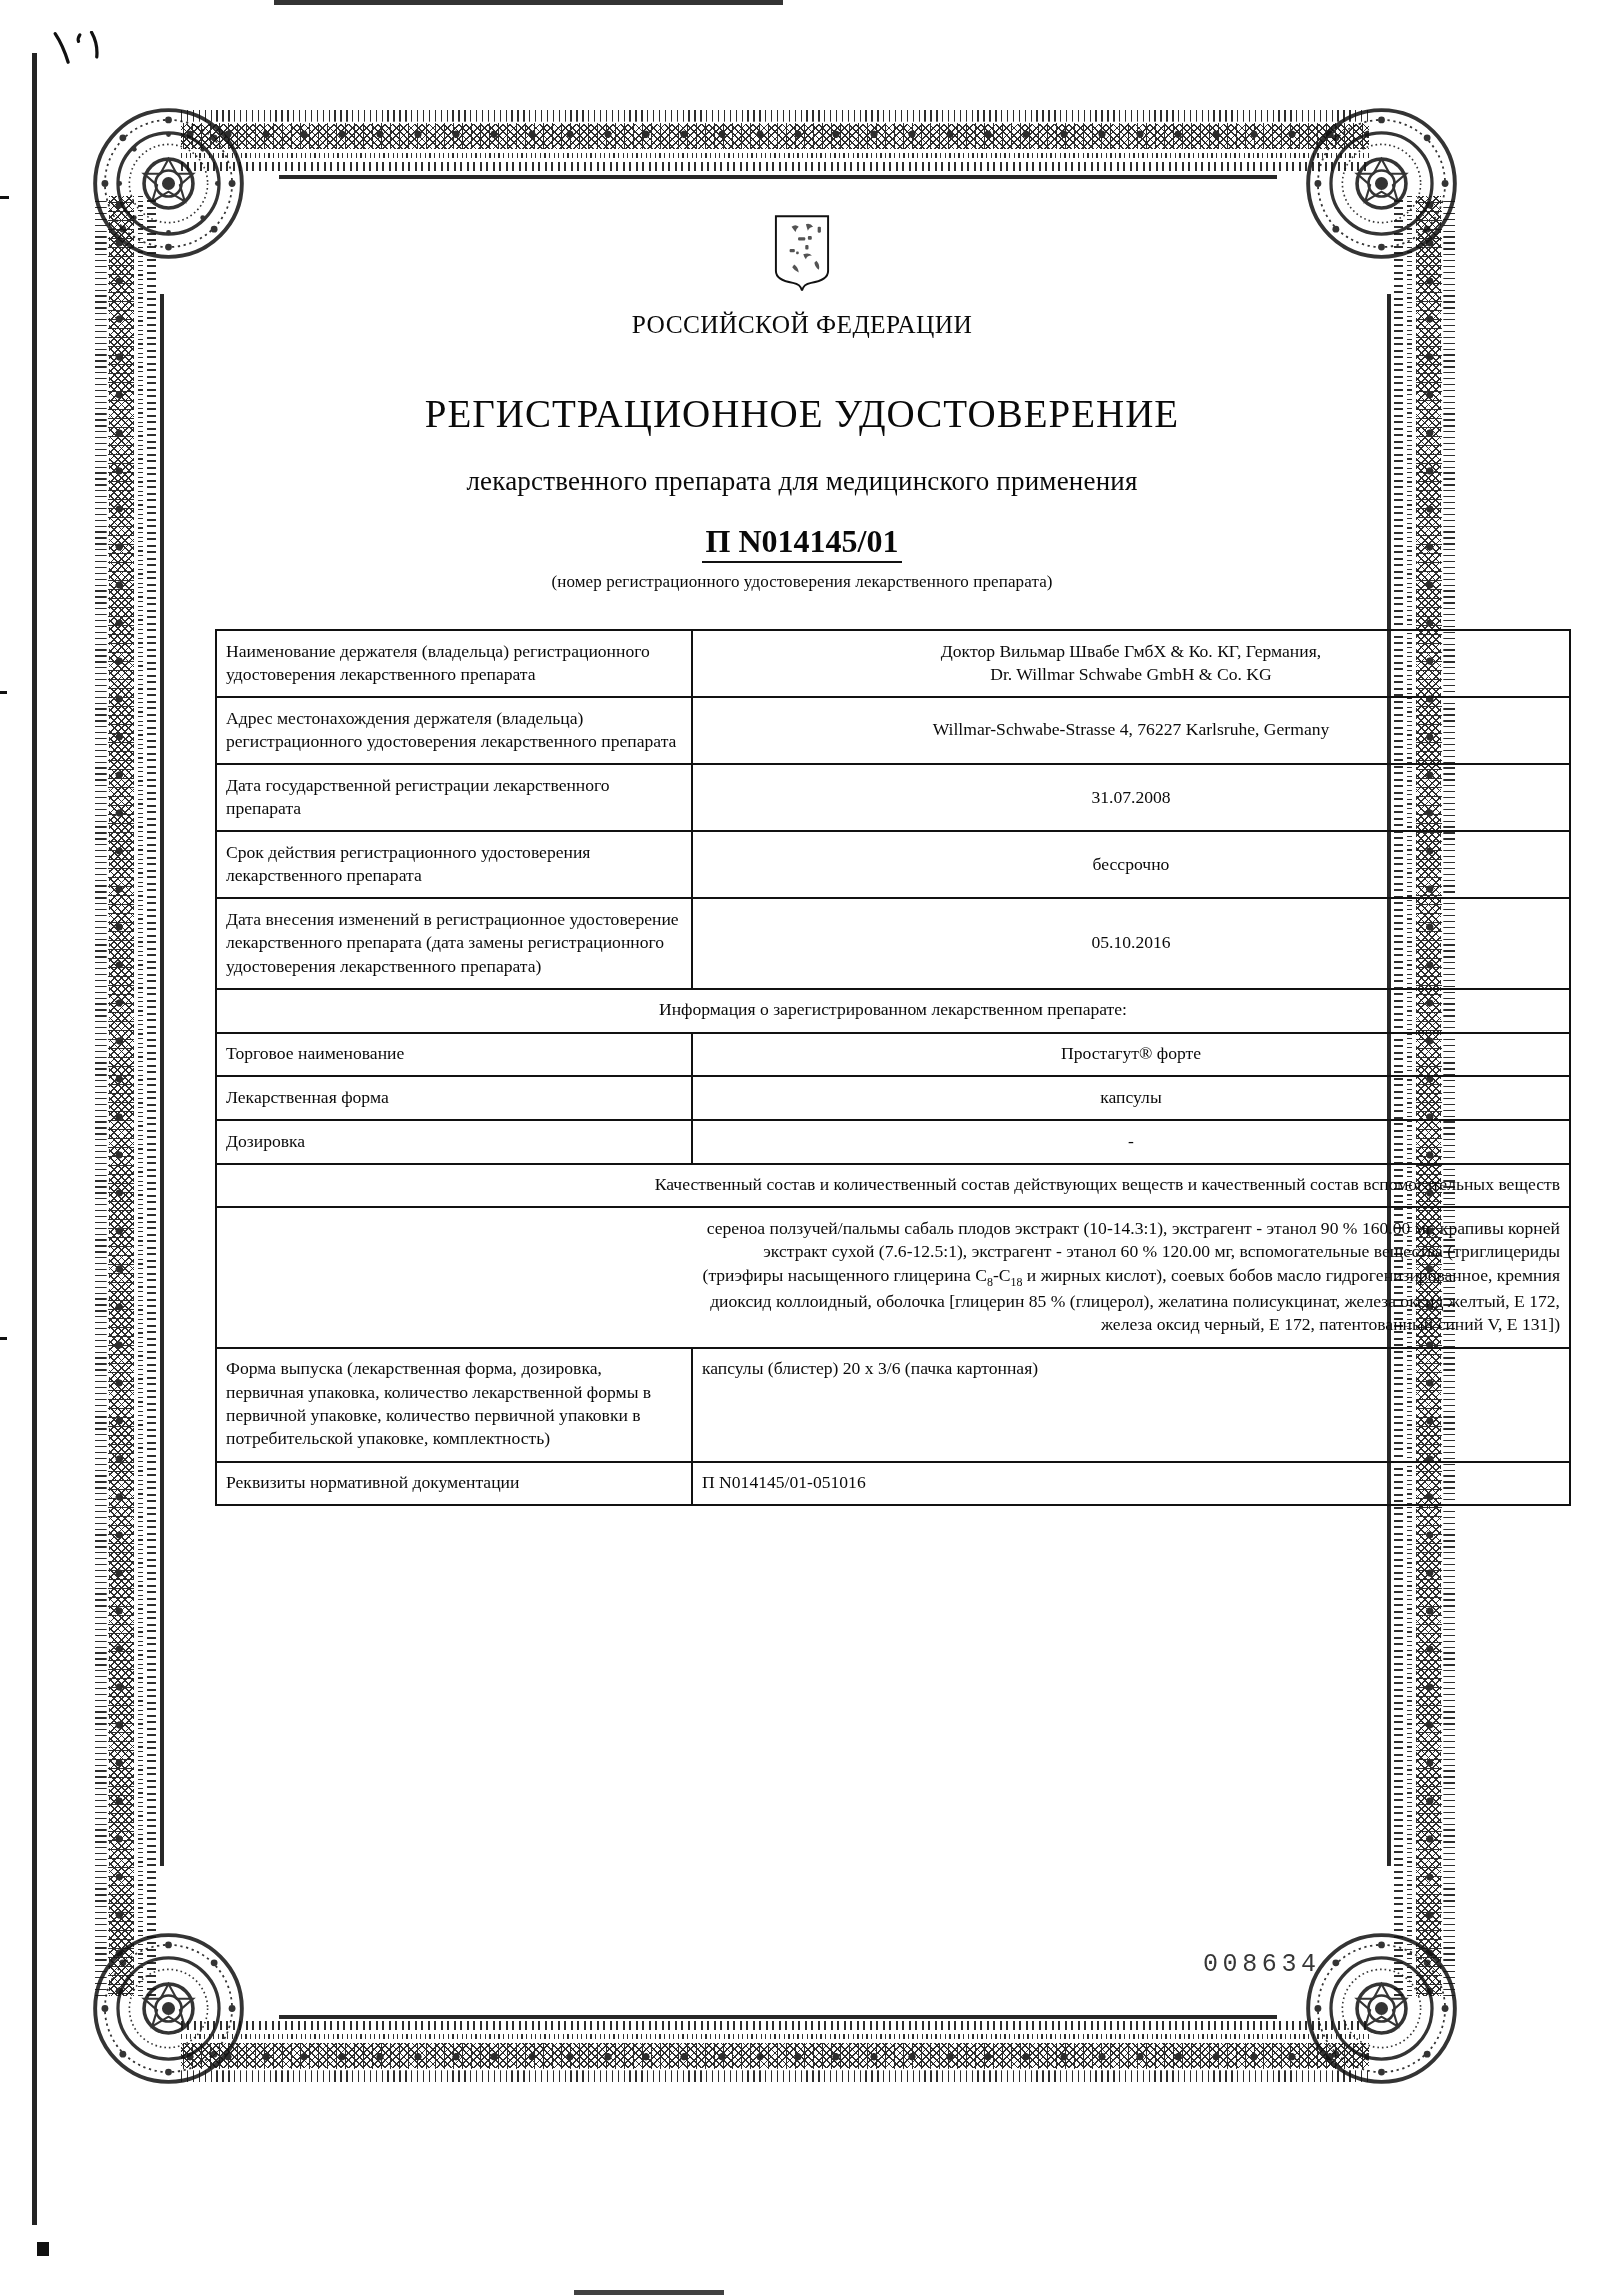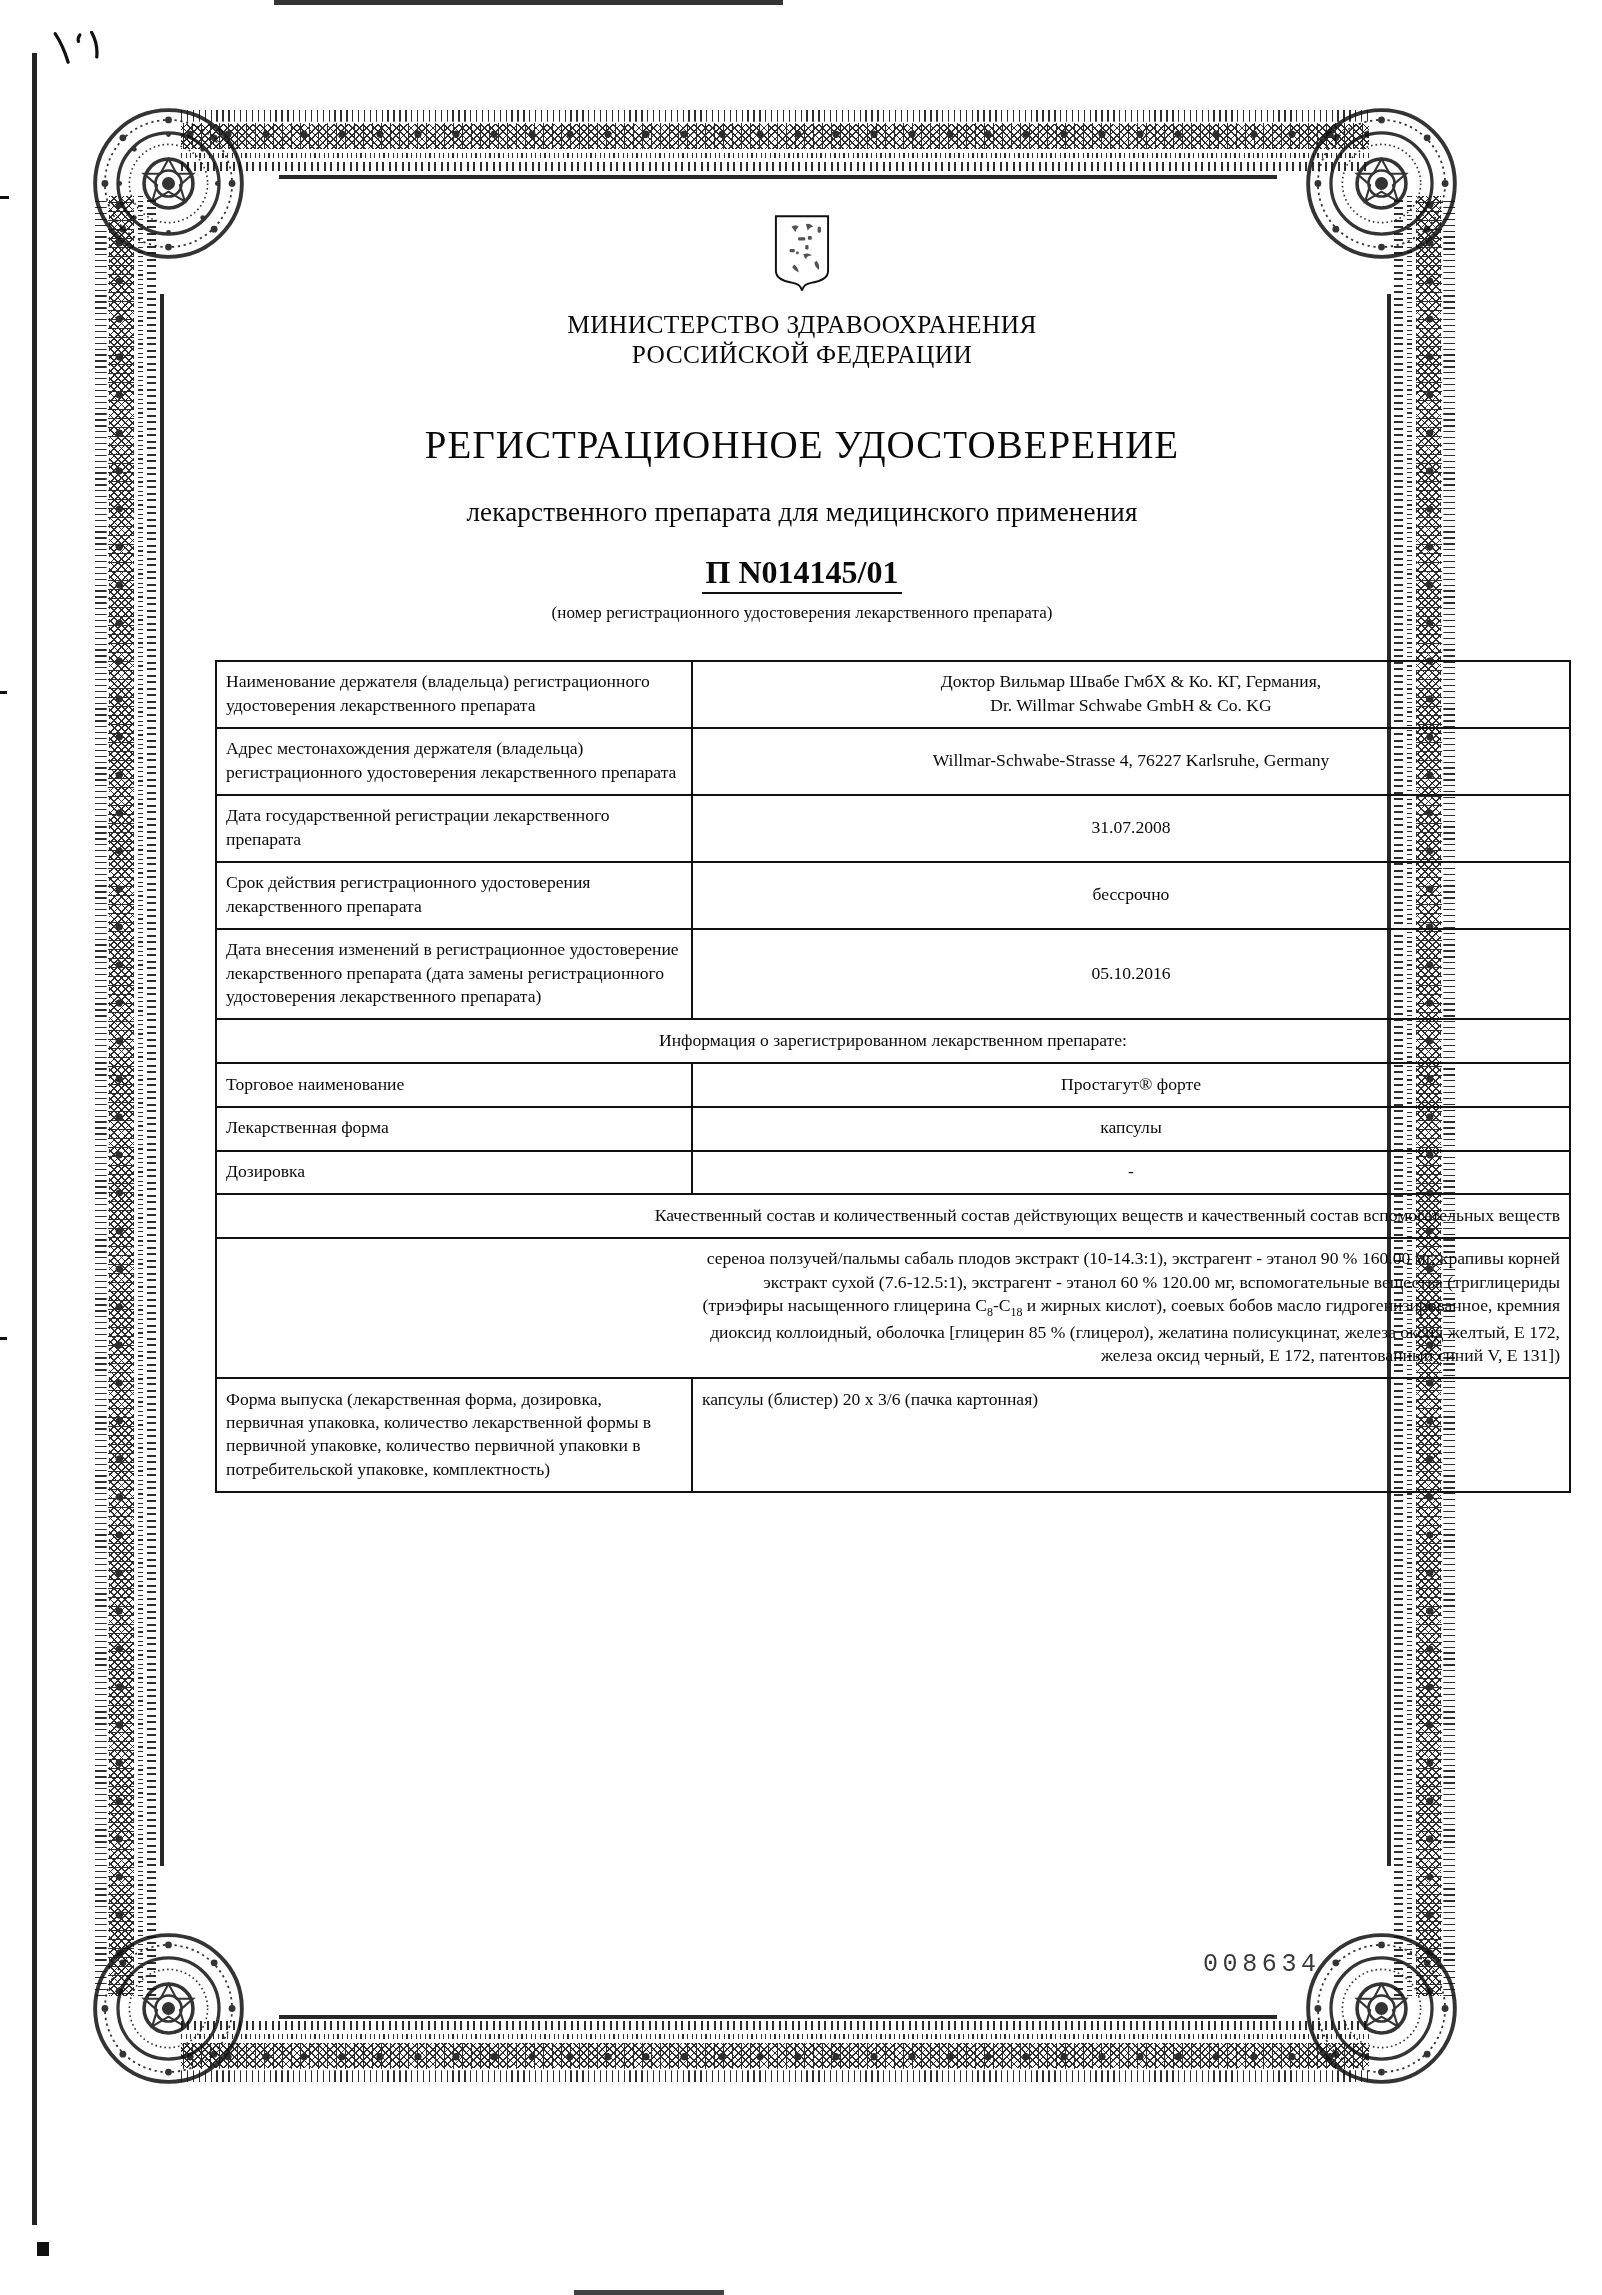--- a/index.html
+++ b/index.html
@@ -253,21 +253,20 @@
         <rect x="51" y="46" width="5" height="7" rx="1.6"></rect>
         <rect x="27" y="52" width="8" height="5" rx="1.6"></rect>
         <rect x="37" y="56" width="4" height="4" rx="1.3"></rect>
         <path d="M48 60 q9 -3 13 2 q-8 0 -9 6 q-3 -4 -4 -8z"></path>
         <path d="M34 76 q6 4 7 12 q-7 -3 -10 -8z"></path>
         <path d="M68 70 q6 6 4 14 q-6 -4 -7 -11z"></path>
       </g>
     </svg>
   </div>
 
-  <div class="ministry">МИНИСТЕРСТВО ЗДРАВООХРАНЕНИЯ</div>
   <div class="ministry">РОССИЙСКОЙ ФЕДЕРАЦИИ</div>
 
   <div id="title-main">РЕГИСТРАЦИОННОЕ УДОСТОВЕРЕНИЕ</div>
   <div id="title-sub">лекарственного препарата для медицинского применения</div>
 
   <div id="reg-number">
     <span>П N014145/01</span>
   </div>
   <div id="reg-caption">(номер регистрационного удостоверения лекарственного препарата)</div>
 
@@ -326,18 +325,22 @@
           <div id="comp-line-3">(триэфиры насыщенного глицерина C<sub>8</sub>-C<sub>18</sub> и жирных кислот), соевых бобов масло гидрогенизированное, кремния</div>
           <div>диоксид коллоидный, оболочка [глицерин 85 % (глицерол), желатина полисукцинат, железа оксид желтый, Е 172,</div>
           <div>железа оксид черный, Е 172, патентованный синий V, Е 131])</div>
         </td>
       </tr>
 
       <tr>
         <td class="k vtop">Форма выпуска (лекарственная форма, дозировка, первичная упаковка, количество лекарственной формы в первичной упаковке, количество первичной упаковки в потребительской упаковке, комплектность)</td>
         <td class="vtop">капсулы (блистер) 20 x 3/6 (пачка картонная)</td>
       </tr>
+      <tr>
+        <td class="k">Реквизиты нормативной документации</td>
+        <td class="vtop">П N014145/01-051016</td>
+      </tr>
     </tbody>
   </table>
 </div>
 
 <div id="serial">008634</div>
 
 
 </body></html>

